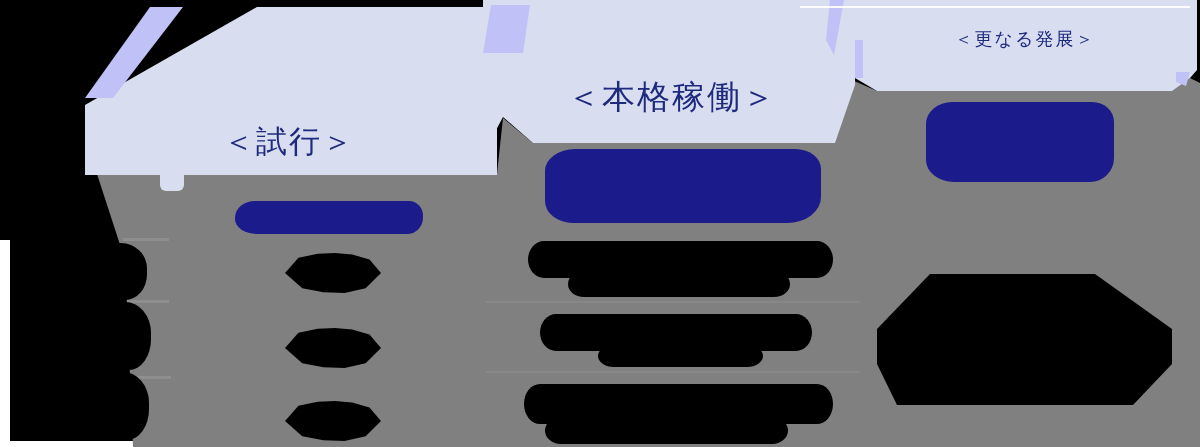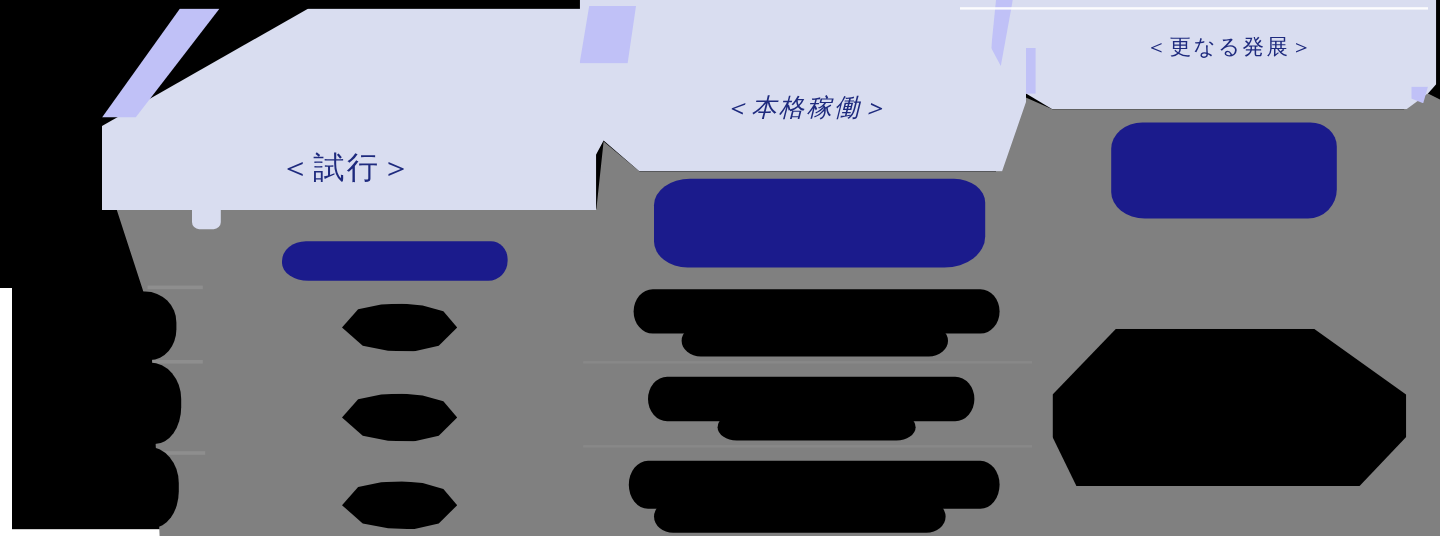--- a/index.html
+++ b/index.html
@@ -42,25 +42,25 @@
   .accent2b{left:826px;top:0;width:20px;height:55px;clip-path:polygon(4px 0,18px 0,8px 55px,0 40px);}
   .banner3{
     left:855px;top:0;width:342px;height:91px;
     clip-path:polygon(0 0,342px 0,342px 70px,335px 78px,317px 91px,22px 91px,0 78px);
   }
   .accent3a{left:855px;top:40px;width:8px;height:38px;}
   .accent3b{left:1176px;top:72px;width:14px;height:14px;clip-path:polygon(0 0,14px 0,10px 14px,0 10px);}
   .hilite{left:800px;top:6px;width:390px;height:2px;background:#ffffff;opacity:.9;}
   
   .phase-label{
-    color:#1e2a7e;font-size:26px;letter-spacing:2px;text-align:center;
+    color:#1e2a7e;font-size:31px;letter-spacing:2px;text-align:center;
     white-space:nowrap;line-height:1.1;
   }
   .t1{left:189px;top:125px;width:200px;}
-  .t2{left:552px;top:79px;width:240px;font-size:21px;font-style:italic;}
+  .t2{left:552px;top:79px;width:240px;font-size:33px;}
   .t3{left:905px;top:30px;width:240px;font-size:18px;}
   
   .navy{background:#1b1b8c;}
   .d1{left:235px;top:201px;width:188px;height:33px;border-radius:20px 14px 16px 22px / 50% 45% 50% 45%;}
   .d2{left:545px;top:149px;width:276px;height:74px;border-radius:30px 26px 34px 28px / 22px 20px 26px 22px;}
   .d3{left:926px;top:102px;width:188px;height:80px;border-radius:26px 22px 24px 28px / 22px 20px 24px 22px;}
   
   .blk{background:#000;}
   .rowlabel{border-radius:0 26px 22px 0 / 0 45% 45% 0;}
   .l1{left:85px;top:243px;width:62px;height:57px;}

